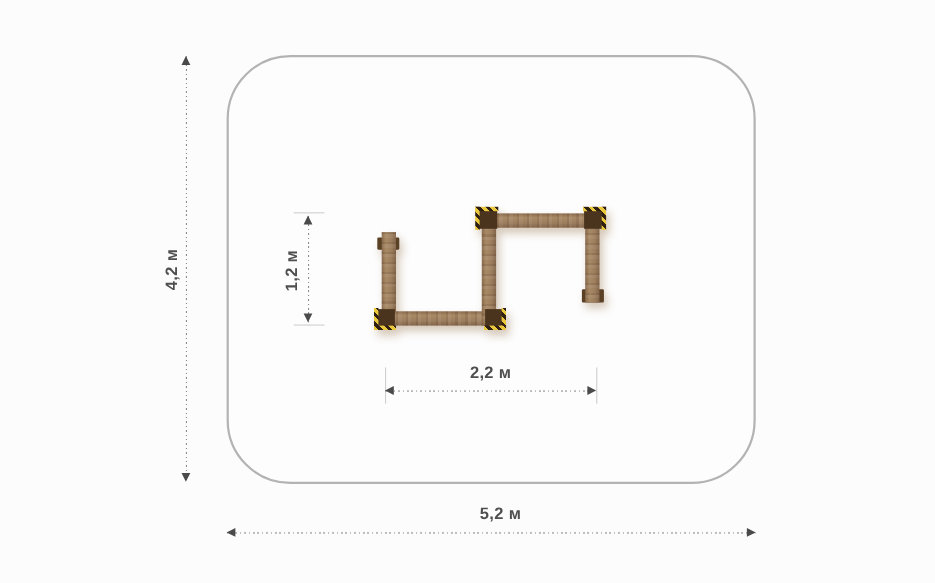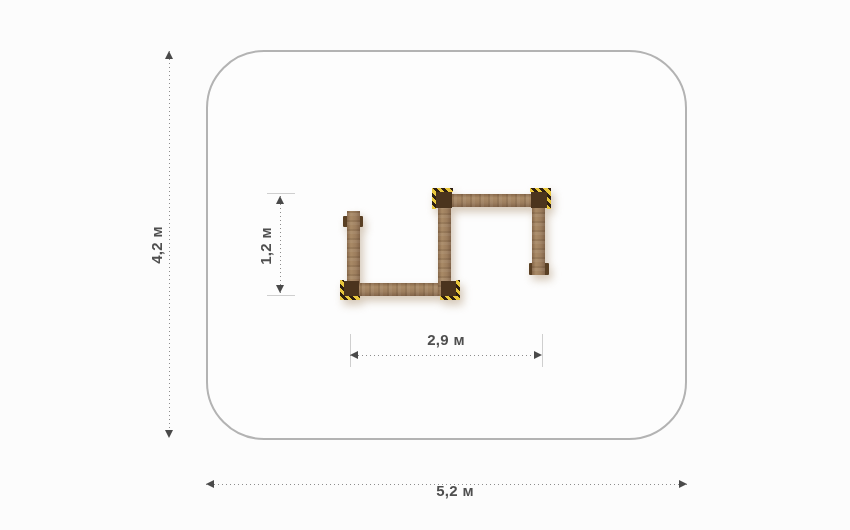--- a/index.html
+++ b/index.html
@@ -98,34 +98,34 @@
     <div class="dotline-v" style="left:169px;top:51px;height:387px;"></div>
     <div class="ah ah-up" style="left:165px;top:51px;"></div>
     <div class="ah ah-down" style="left:165px;top:430px;"></div>
     <div class="dim-label rot" style="left:116px;top:237px;width:80px;height:16px;">4,2 м</div>
   </div>
 
   <div>
     <div class="dotline-h" style="left:206px;top:484px;width:481px;"></div>
     <div class="ah ah-left" style="left:206px;top:480px;"></div>
     <div class="ah ah-right" style="left:679px;top:480px;"></div>
-    <div class="dim-label" style="left:405px;top:482px;width:100px;">5,2 м</div>
+    <div class="dim-label" style="left:405px;top:459px;width:100px;">5,2 м</div>
   </div>
 
   <div>
     <div class="tick-h" style="left:267px;top:193px;width:28px;"></div>
     <div class="tick-h" style="left:267px;top:295px;width:28px;"></div>
     <div class="dotline-v" style="left:280px;top:196px;height:97px;"></div>
     <div class="ah ah-up" style="left:276px;top:196px;"></div>
     <div class="ah ah-down" style="left:276px;top:285px;"></div>
     <div class="dim-label rot" style="left:225px;top:238px;width:80px;height:16px;">1,2 м</div>
   </div>
 
   <div>
     <div class="tick-v" style="left:350px;top:334px;height:33px;"></div>
     <div class="tick-v" style="left:542px;top:334px;height:33px;"></div>
     <div class="dotline-h" style="left:350px;top:355px;width:192px;"></div>
     <div class="ah ah-left" style="left:350px;top:351px;"></div>
     <div class="ah ah-right" style="left:534px;top:351px;"></div>
-    <div class="dim-label" style="left:396px;top:331px;width:100px;">2,9 м</div>
+    <div class="dim-label" style="left:396px;top:331px;width:100px;">2,2 м</div>
   </div>
 
 </div>
 
 </body></html>

